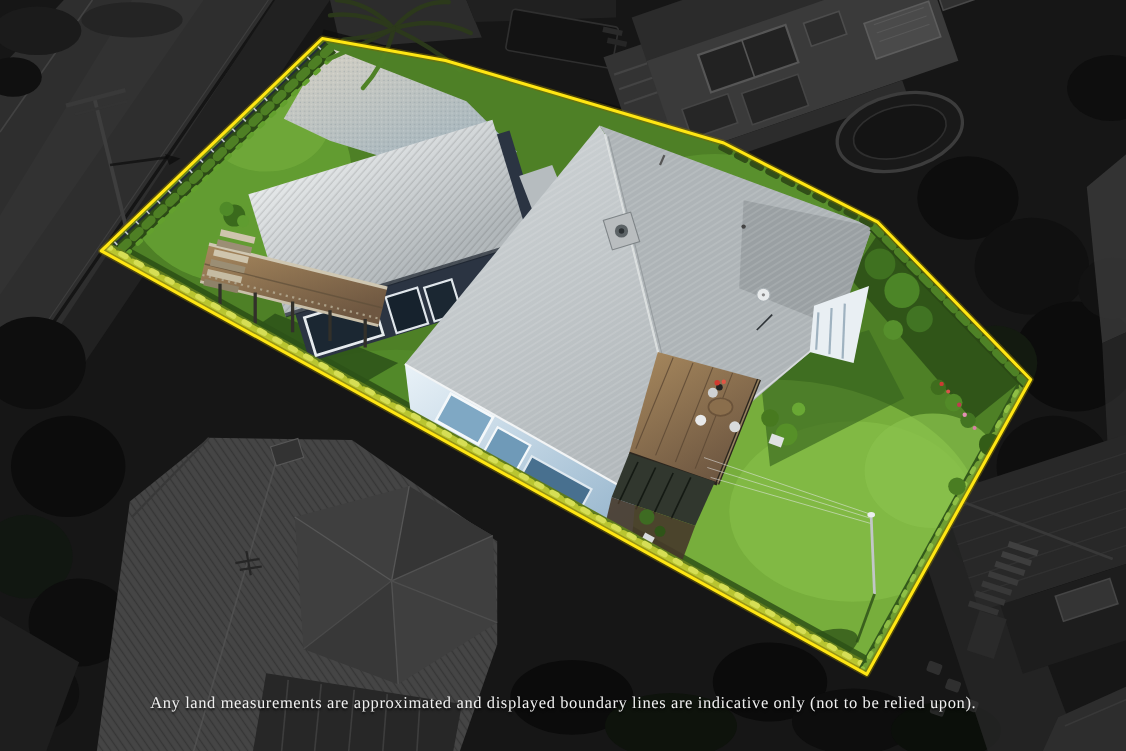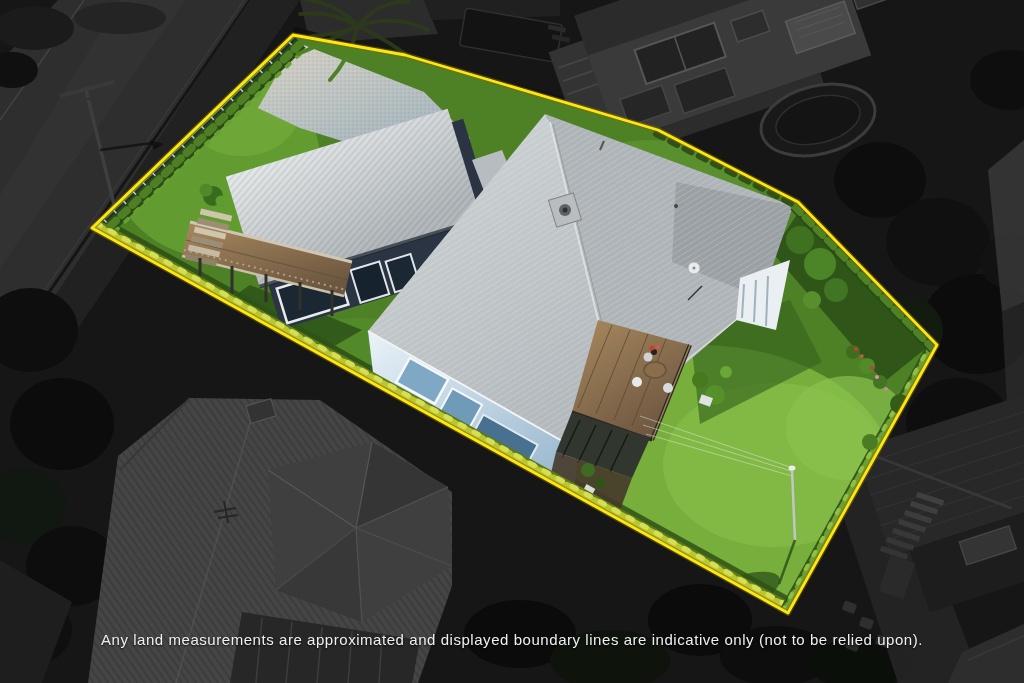--- a/index.html
+++ b/index.html
@@ -1,21 +1,21 @@
 <!DOCTYPE html>
 <html style="--c-boundary-yellow: #ffe613; --c-surround-base: #161616; --c-road: #2e2e2e; --c-neighbor-roof: #454545; --c-grass-base: #4e8026; --c-grass-bright: #7cb33f; --c-hedge-bright: #b9c531; --c-foliage-dark: #1c3110; --c-roof-light: #dde0e1; --c-roof-main: #b4babd; --c-wall-dark: #2b3442; --c-wall-blue: #cfe0ee; --c-wood-deck: #8c7352; --c-patio: #c6c3ba; --c-text: #f0f0f0;"><head>
 <meta charset="utf-8">
 <style>
   html,body{margin:0;padding:0;background:#000;}
   .stage{position:relative;width:1024px;height:683px;overflow:hidden;background:var(--c-surround-base,#161616);
          font-family:"Liberation Sans",sans-serif;}
   .stage svg{position:absolute;left:0;top:0;display:block;}
   .disclaimer{position:absolute;left:0;right:0;top:631px;text-align:center;
               color:var(--c-text,#f0f0f0);font-size:15px;letter-spacing:.55px;line-height:1.2;
-              text-shadow:0 1px 2px rgba(0,0,0,.8);}
+              text-shadow:0 1px 2px rgba(0,0,0,.8);font-family:Liberation Serif, serif;}
   .boundary-main{fill:none;stroke:var(--c-boundary-yellow,#ffe613);stroke-width:2.8;stroke-linejoin:round;}
   .boundary-glow{fill:none;stroke:#7a6c00;stroke-width:5.5;stroke-linejoin:round;opacity:.55;}
   .lawn-base{fill:var(--c-grass-base,#4e8026);}
 </style>
 </head>
 <body>
 
 <div class="stage">
 <svg width="1024" height="683" viewBox="0 0 1024 683">
   <defs>

